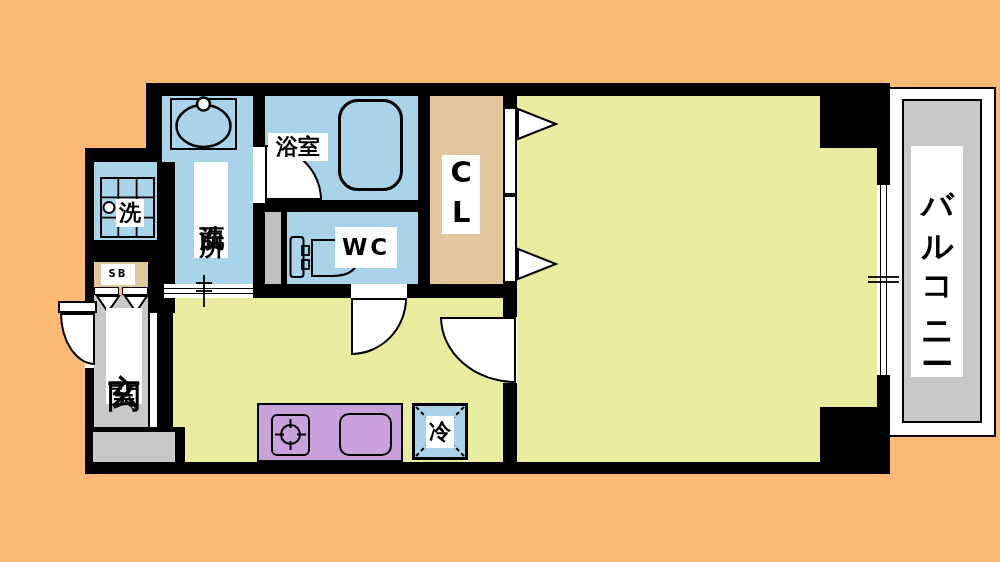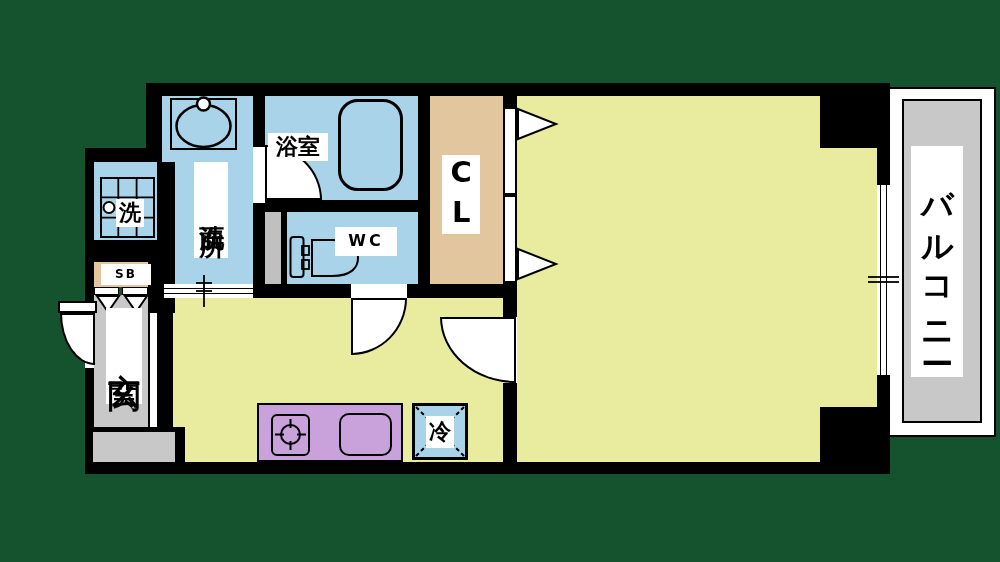--- a/index.html
+++ b/index.html
@@ -1,17 +1,17 @@
 <!DOCTYPE html>
 <html><head>
 <meta charset="utf-8">
 <style>
   *{box-sizing:border-box;margin:0;padding:0}
   body{background:#fff}
-  .plan{position:relative;width:1000px;height:562px;background:#14532d;
+  .plan{position:relative;width:1000px;height:562px;background:#fdba74;
         font-family:"DejaVu Sans","Liberation Sans",sans-serif;overflow:hidden}
   .p{position:absolute}
   .blk{background:#000}
   .blue{background:#A9D3E8}
   .yel{background:#E9EB9E}
   .bei{background:#E2C69E}
   .pur{background:#C9A2DC}
   .gry{background:#C8C8C8}
   .wht{background:#fff}
   .lbl{position:absolute;background:#fff;display:flex;align-items:center;justify-content:center;
@@ -134,21 +134,21 @@
     <line x1="868" y1="277" x2="899" y2="277" stroke="#000" stroke-width="1.8"></line>
     <line x1="868" y1="282" x2="899" y2="282" stroke="#000" stroke-width="1.8"></line>
 
     <line x1="204" y1="275" x2="204" y2="307" stroke="#000" stroke-width="1.8"></line>
     <line x1="196" y1="283" x2="212" y2="283" stroke="#000" stroke-width="1.8"></line>
     <line x1="196" y1="291" x2="212" y2="291" stroke="#000" stroke-width="1.8"></line>
   </svg>
 
   <div class="lbl" style="left:268px;top:133px;width:60px;height:28px;font-size:22px">浴室</div>
   <div class="lbl vt" style="left:194px;top:162px;width:34px;height:96px;font-size:25px;letter-spacing:4px">洗面所</div>
-  <div class="lbl" style="left:335px;top:227px;width:62px;height:29px;font-size:16px;letter-spacing:3px">WC</div>
+  <div class="lbl" style="left:335px;top:227px;width:62px;height:41px;font-size:23px;letter-spacing:3px">WC</div>
   <div class="lbl vt" style="left:442px;top:155px;width:38px;height:79px;font-size:29px;letter-spacing:6px">CL</div>
   <div class="lbl vt" style="left:911px;top:146px;width:52px;height:231px;font-size:32px;letter-spacing:8px">バルコニー</div>
   <div class="lbl vt" style="left:106px;top:308px;width:36px;height:96px;font-size:32px;letter-spacing:8px">玄関</div>
-  <div class="lbl" style="left:101px;top:264px;width:50px;height:21px;font-size:12px;letter-spacing:2px">SB</div>
+  <div class="lbl" style="left:101px;top:264px;width:34px;height:21px;font-size:10px;letter-spacing:2px">SB</div>
   <div class="lbl" style="left:116px;top:199px;width:28px;height:28px;font-size:22px">洗</div>
   <div class="lbl" style="left:426px;top:416px;width:28px;height:32px;font-size:22px">冷</div>
 
 </div>
 
 </body></html>

